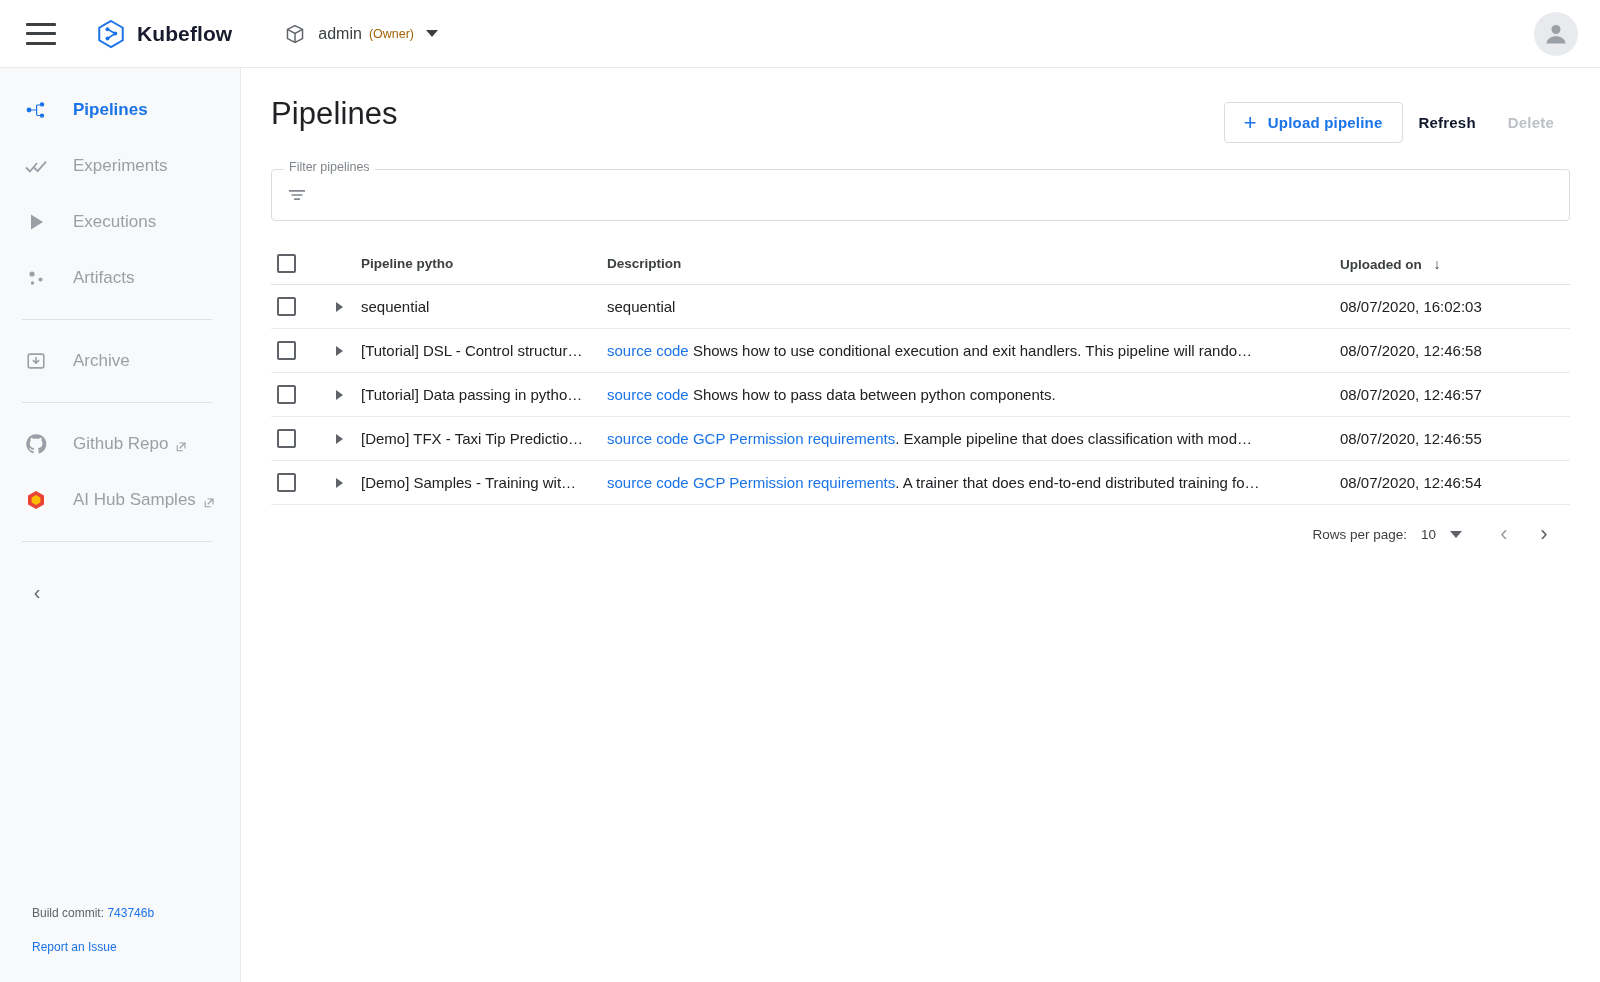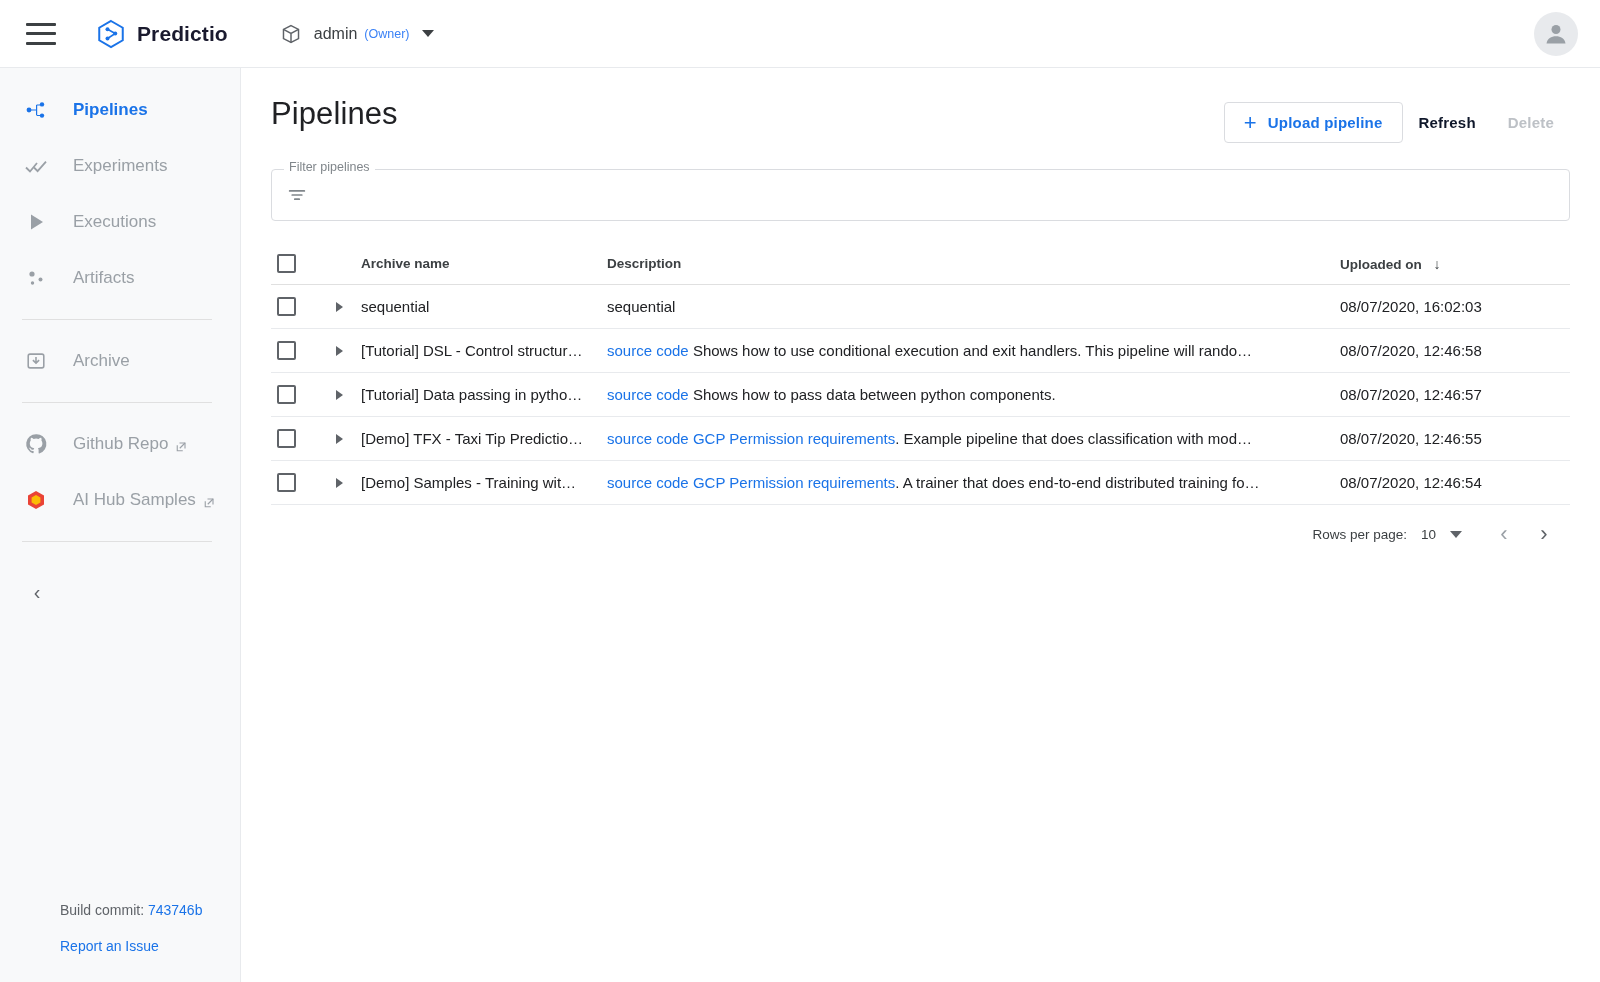--- a/index.html
+++ b/index.html
@@ -24,21 +24,21 @@
     padding: 0 22px 0 26px;
   }
   .hamburger { width: 30px; height: 22px; display: flex; flex-direction: column; justify-content: space-between; cursor: pointer; }
   .hamburger span { display: block; height: 3px; background: #3c4043; border-radius: 1px; }
   .brand { display: flex; align-items: center; margin-left: 40px; }
   .brand-logo { width: 30px; height: 30px; }
   .brand-name { font-size: 21px; font-weight: bold; color: #1a1a2e; margin-left: 11px; letter-spacing: .1px; }
   .ns-select { display: flex; align-items: center; margin-left: 52px; cursor: pointer; }
   .ns-icon { width: 22px; height: 22px; color: #5f6368; }
   .ns-name { font-size: 16px; color: #3c4043; margin-left: 12px; }
-  .ns-role { font-size: 12.5px; color: #3b82f6; margin-left: 7px; }
+  .ns-role { font-size: 12.5px; color: #a16207; margin-left: 7px; }
   .ns-caret {
     width: 0; height: 0; margin-left: 12px;
     border-left: 6px solid transparent; border-right: 6px solid transparent;
     border-top: 7px solid #3c4043;
   }
   .avatar {
     margin-left: auto;
     width: 44px; height: 44px; border-radius: 50%;
     background: #e8eaed;
     display: flex; align-items: center; justify-content: center;
@@ -71,21 +71,21 @@
   .nav-item.active { color: #1a73e8; font-weight: bold; }
   .nav-item.active .ico { color: #1a73e8; }
   .nav-item.active .lbl { color: #1a73e8; }
   .nav-sep { height: 1px; background: #e0e0e0; margin: 13px 28px 13px 22px; }
   .ext-ico { width: 12px; height: 12px; margin-left: 7px; color: #9aa0a6; }
   .collapse-btn {
     width: 46px; height: 46px; margin: 14px 0 0 14px;
     display: flex; align-items: center; justify-content: center;
     color: #5f6368; cursor: pointer; font-size: 20px;
   }
-  .sidebar-footer { margin-top: auto; padding: 0 0 28px 32px; font-size: 14px; color: #5f6368; margin-left: 28px; }
+  .sidebar-footer { margin-top: auto; padding: 0 0 28px 32px; font-size: 12px; color: #5f6368; }
   .sidebar-footer .commit-line { margin-bottom: 20px; }
   .sidebar-footer a { color: #1a73e8; text-decoration: none; cursor: pointer; }
 
   
   .main { flex: 1; min-width: 0; background: #ffffff; position: relative; padding: 0 30px 0 30px; }
   .page-head { display: flex; align-items: flex-start; padding-top: 28px; }
   .page-title { font-size: 31px; font-weight: normal; color: #202124; letter-spacing: .1px; margin: 0; padding-left: 0px; }
   .head-actions { margin-left: auto; display: flex; align-items: center; padding-top: 6px; }
   .btn-upload {
     display: flex; align-items: center;
@@ -185,21 +185,21 @@
       <span class="brand-logo">
         <svg viewBox="0 0 24 24" width="30" height="30">
           <polygon points="12,1.6 21.4,7 21.4,17 12,22.4 2.6,17 2.6,7" fill="none" stroke="#1a73e8" stroke-width="1.6"></polygon>
           <circle cx="9.2" cy="8.2" r="1.6" fill="#1a73e8"></circle>
           <circle cx="15.4" cy="11.6" r="1.6" fill="#1a73e8"></circle>
           <circle cx="9.2" cy="15.6" r="1.6" fill="#1a73e8"></circle>
           <line x1="9.2" y1="8.2" x2="15.4" y2="11.6" stroke="#1a73e8" stroke-width="1.2"></line>
           <line x1="9.2" y1="15.6" x2="15.4" y2="11.6" stroke="#1a73e8" stroke-width="1.2"></line>
         </svg>
       </span>
-      <span class="brand-name">Predictio</span>
+      <span class="brand-name">Kubeflow</span>
     </div>
 
     <div class="ns-select">
       <span class="ns-icon">
         <svg viewBox="0 0 24 24" width="22" height="22" fill="none" stroke="#5f6368" stroke-width="1.6">
           <path d="M12 2.8 20.2 7v10L12 21.2 3.8 17V7z"></path>
           <path d="M3.8 7 12 11.4 20.2 7M12 11.4V21.2"></path>
         </svg>
       </span>
       <span class="ns-name">admin</span>
@@ -351,21 +351,21 @@
         </div>
       </div>
 
       <div class="table">
 
         <div class="trow thead">
           <div class="c-check">
             <span class="chk"></span>
           </div>
           <div class="c-exp"></div>
-          <div class="c-name">Archive name</div>
+          <div class="c-name">Pipeline pytho</div>
           <div class="c-desc">Description</div>
           <div class="c-date">
             <span>Uploaded on</span>
             <span class="sort-arrow">↓</span>
           </div>
         </div>
 
         <div class="trow">
           <div class="c-check">
             <span class="chk"></span>

